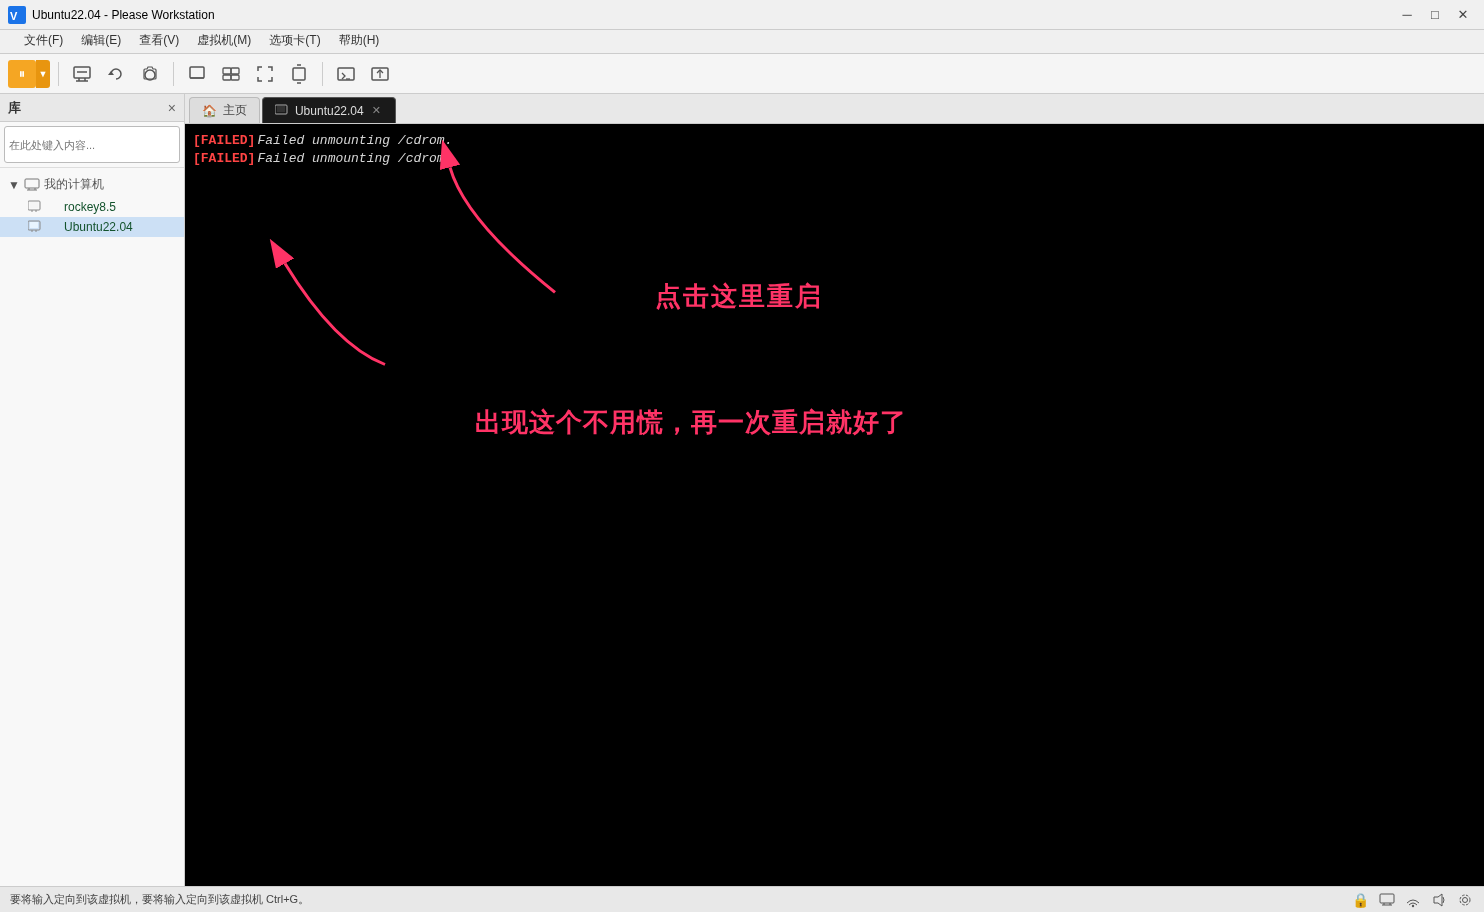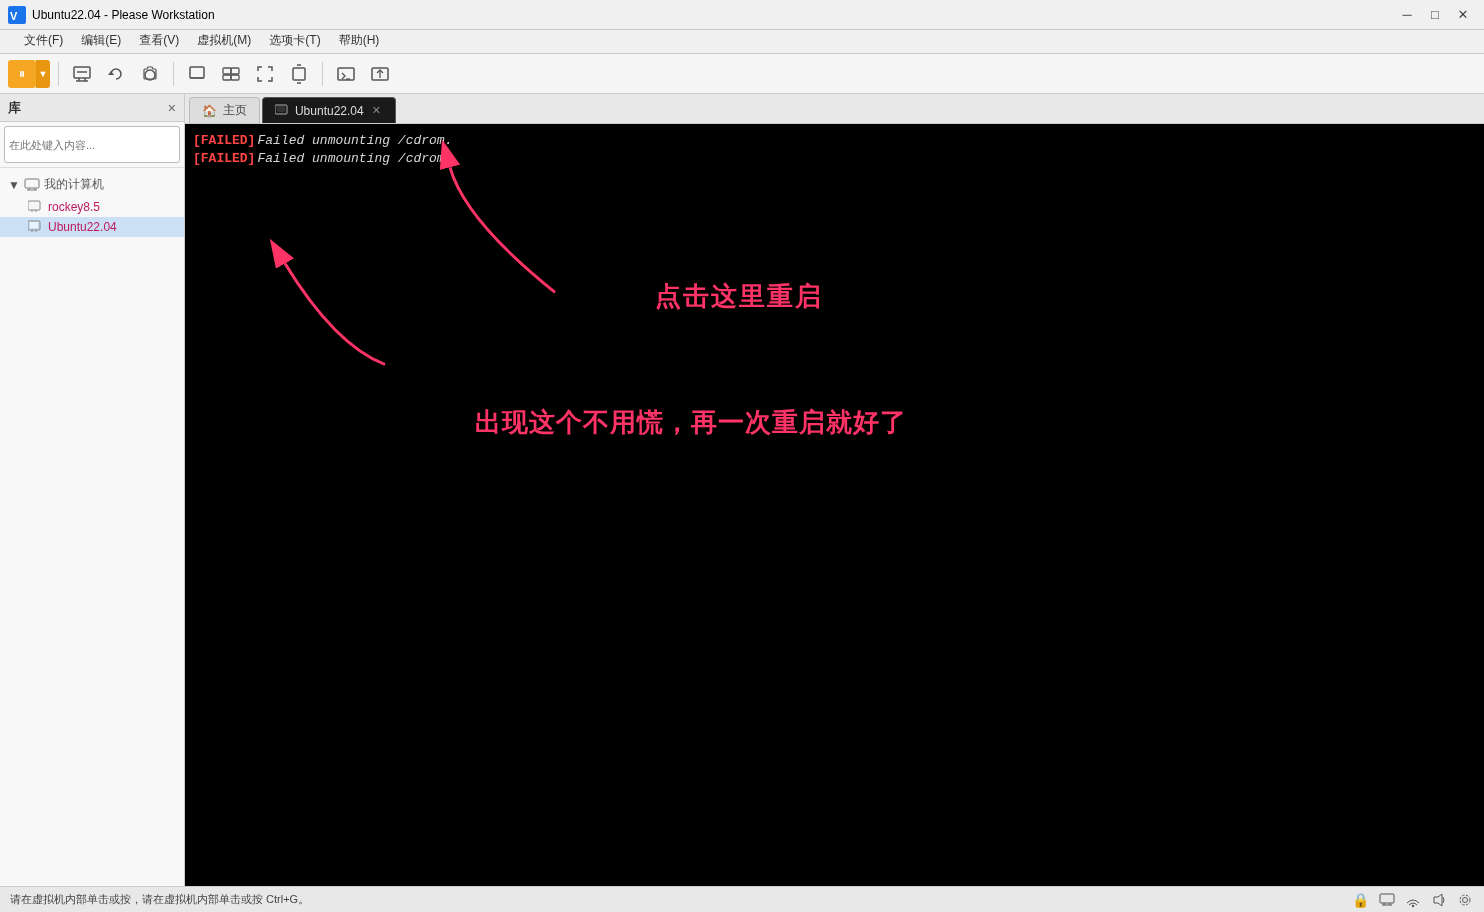--- a/index.html
+++ b/index.html
@@ -181,24 +181,24 @@
       font-size: 12px;
       color: #555;
       display: flex;
       align-items: center;
       gap: 4px;
       cursor: pointer;
     }
     .tree-item {
       padding: 3px 8px 3px 28px;
       font-size: 12px;
-      color: #be185d;
-      display: flex;
-      align-items: center;
-      gap: 6px;
+      color: #14532d;
+      display: flex;
+      align-items: center;
+      gap: 22px;
       cursor: pointer;
     }
     .tree-item.active { background: #cce0f5; }
 
     
     .content-area {
       flex: 1;
       display: flex;
       flex-direction: column;
       background: #fff;
@@ -544,21 +544,21 @@
 
         <div class="annotation-text-restart">点击这里重启</div>
 
         <div class="annotation-text-calm">出现这个不用慌，再一次重启就好了</div>
       </div>
     </div>
   </div>
 </div>
 
 <div class="status-bar">
-  <span class="status-bar-left">请在虚拟机内部单击或按，请在虚拟机内部单击或按 Ctrl+G。</span>
+  <span class="status-bar-left">要将输入定向到该虚拟机，要将输入定向到该虚拟机 Ctrl+G。</span>
   <div class="status-bar-right">
     <span class="status-icon" title="安全">🔒</span>
     <span class="status-icon" title="显示">
       <svg width="16" height="16" viewBox="0 0 16 16">
         <rect x="1" y="2" width="14" height="9" rx="1" fill="none" stroke="#555" stroke-width="1"></rect>
         <line x1="5" y1="11" x2="5" y2="13" stroke="#555" stroke-width="1"></line>
         <line x1="11" y1="11" x2="11" y2="13" stroke="#555" stroke-width="1"></line>
         <line x1="3" y1="13" x2="13" y2="13" stroke="#555" stroke-width="1"></line>
       </svg>
     </span>

